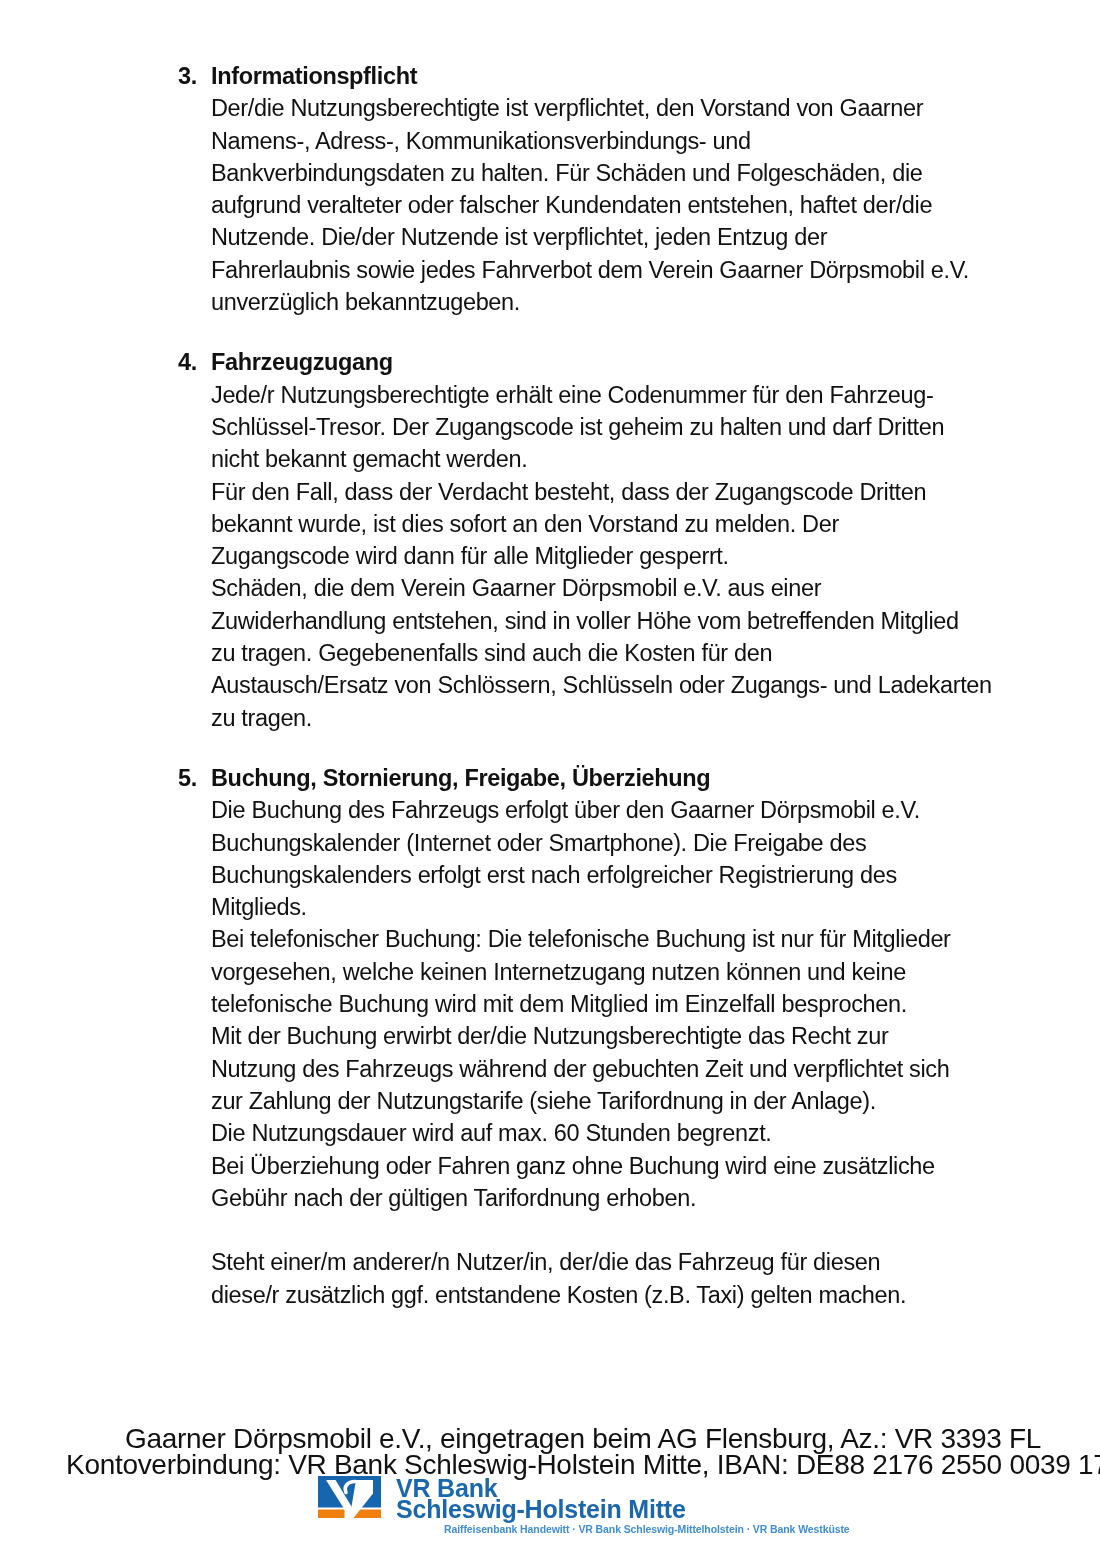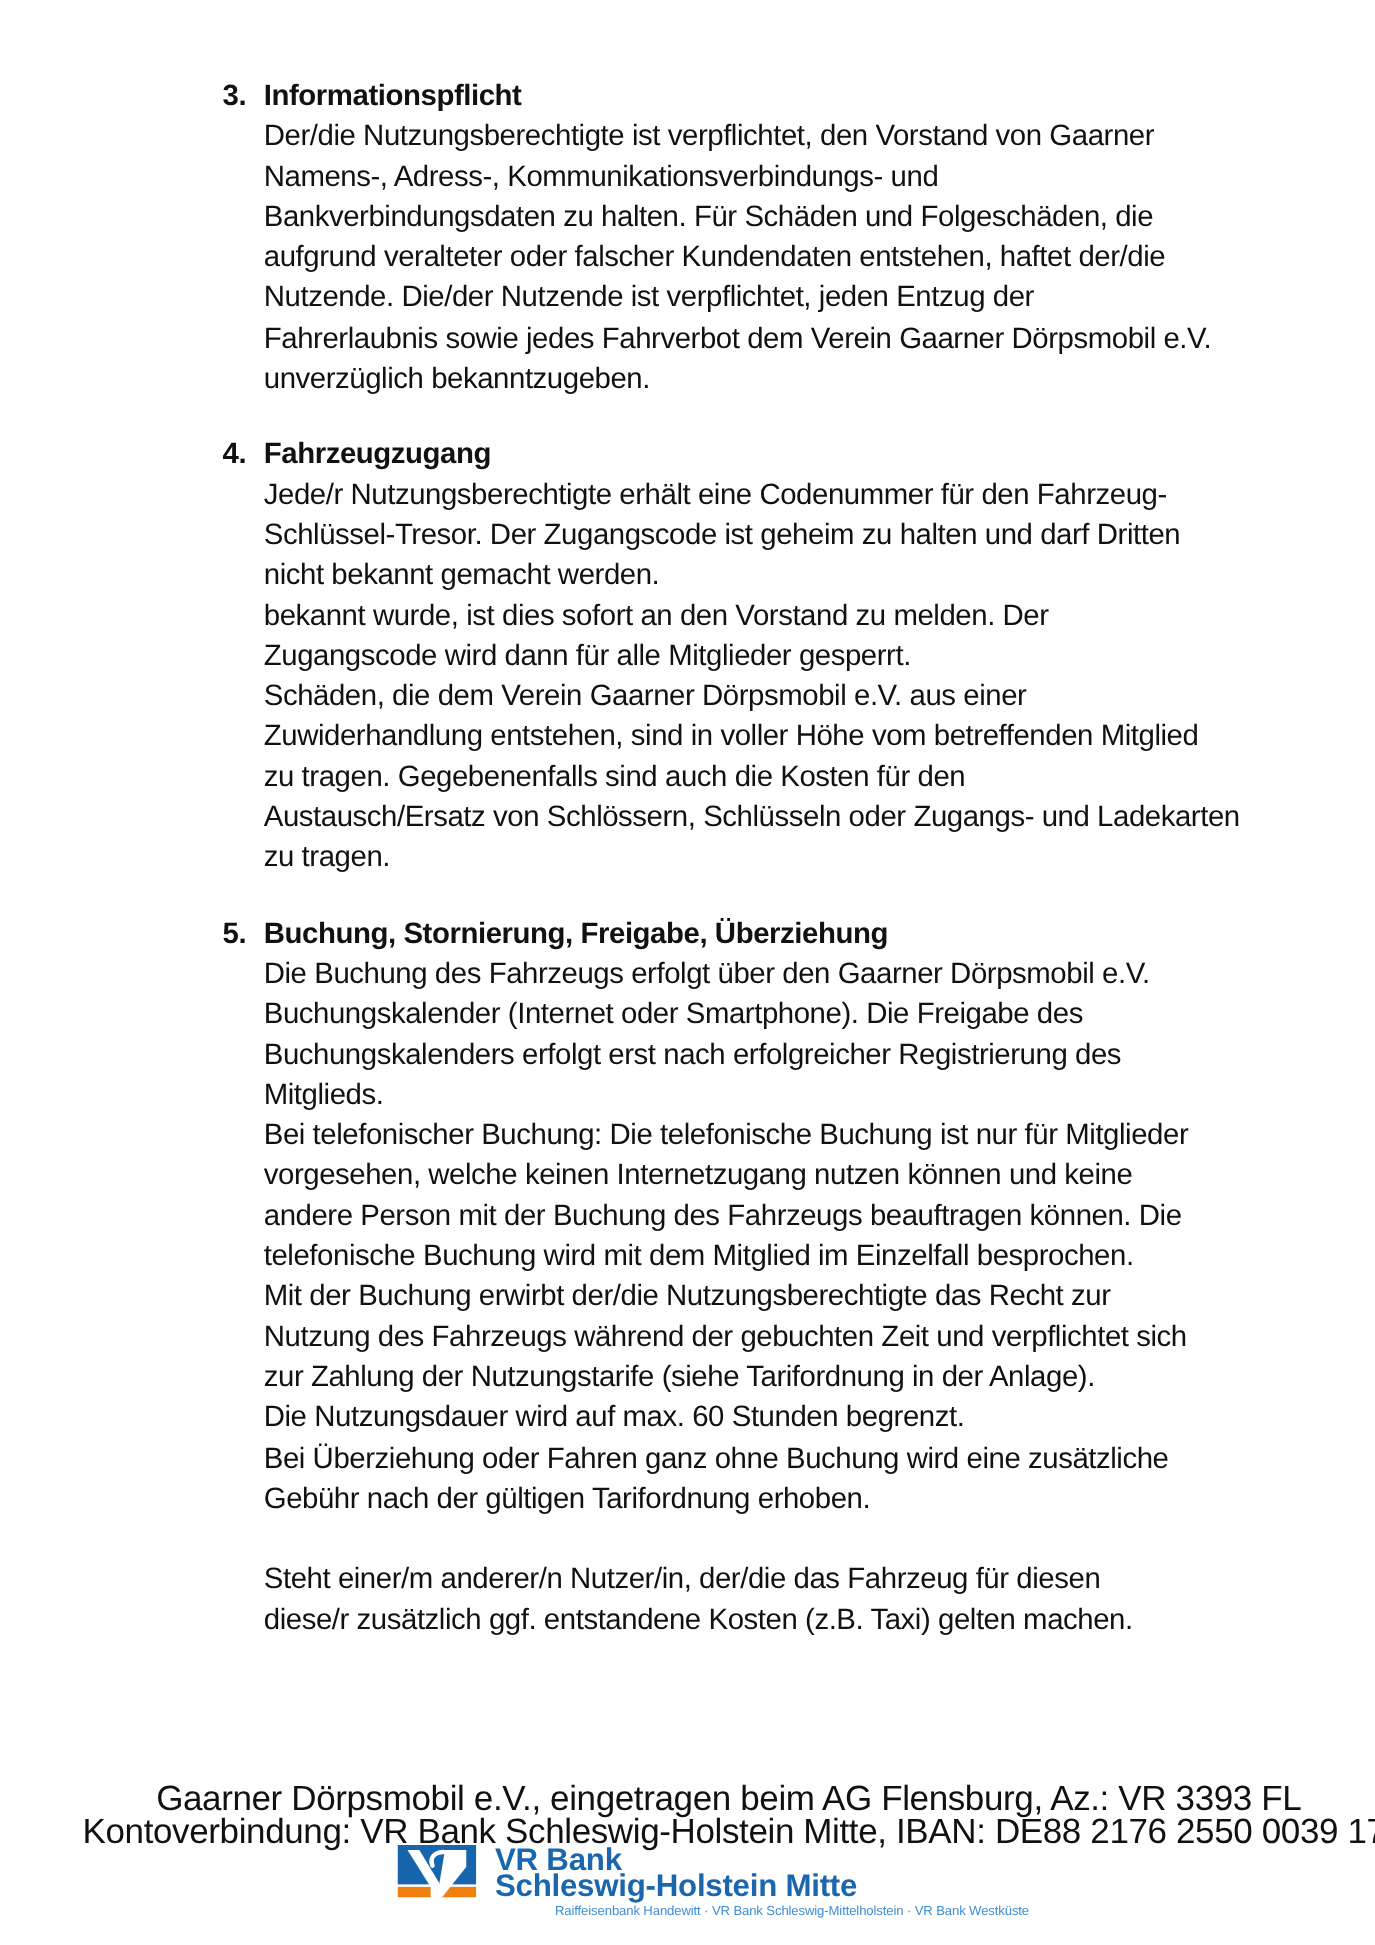--- a/index.html
+++ b/index.html
@@ -73,21 +73,21 @@
     font-size:25px;
     line-height:21px;
     font-weight:bold;
     color:#1b67ae;
     letter-spacing:-0.2px;
   }
   .logo-sub {
     margin-top:3px;
     font-size:10.5px;
     line-height:12px;
-    font-weight:normal;
+    font-weight:bold;
     color:#3f8ed5;
     letter-spacing:-0.1px;
     padding-left:48px;
   }
 </style>
 </head>
 <body>
 
 <div class="page">
 
@@ -109,20 +109,21 @@
       </section>
       <section class="section">
         <div class="sec-heading">
           <span class="sec-num">4.</span>
           <span class="sec-title">Fahrzeugzugang</span>
         </div>
         <div class="sec-body">
           <div class="line">Jede/r Nutzungsberechtigte erhält eine Codenummer für den Fahrzeug-</div>
           <div class="line">Schlüssel-Tresor. Der Zugangscode ist geheim zu halten und darf Dritten</div>
           <div class="line">nicht bekannt gemacht werden.</div>
+          <div class="line">Für den Fall, dass der Verdacht besteht, dass der Zugangscode Dritten</div>
           <div class="line">bekannt wurde, ist dies sofort an den Vorstand zu melden. Der</div>
           <div class="line">Zugangscode wird dann für alle Mitglieder gesperrt.</div>
           <div class="line">Schäden, die dem Verein Gaarner Dörpsmobil e.V. aus einer</div>
           <div class="line">Zuwiderhandlung entstehen, sind in voller Höhe vom betreffenden Mitglied</div>
           <div class="line">zu tragen. Gegebenenfalls sind auch die Kosten für den</div>
           <div class="line">Austausch/Ersatz von Schlössern, Schlüsseln oder Zugangs- und Ladekarten</div>
           <div class="line">zu tragen.</div>
         </div>
       </section>
       <section class="section">
@@ -130,21 +131,20 @@
           <span class="sec-num">5.</span>
           <span class="sec-title">Buchung, Stornierung, Freigabe, Überziehung</span>
         </div>
         <div class="sec-body">
           <div class="line">Die Buchung des Fahrzeugs erfolgt über den Gaarner Dörpsmobil e.V.</div>
           <div class="line">Buchungskalender (Internet oder Smartphone). Die Freigabe des</div>
           <div class="line">Buchungskalenders erfolgt erst nach erfolgreicher Registrierung des</div>
           <div class="line">Mitglieds.</div>
           <div class="line">Bei telefonischer Buchung: Die telefonische Buchung ist nur für Mitglieder</div>
           <div class="line">vorgesehen, welche keinen Internetzugang nutzen können und keine</div>
-          <div class="line">andere Person mit der Buchung des Fahrzeugs beauftragen können. Die</div>
           <div class="line">telefonische Buchung wird mit dem Mitglied im Einzelfall besprochen.</div>
           <div class="line">Mit der Buchung erwirbt der/die Nutzungsberechtigte das Recht zur</div>
           <div class="line">Nutzung des Fahrzeugs während der gebuchten Zeit und verpflichtet sich</div>
           <div class="line">zur Zahlung der Nutzungstarife (siehe Tarifordnung in der Anlage).</div>
           <div class="line">Die Nutzungsdauer wird auf max. 60 Stunden begrenzt.</div>
           <div class="line">Bei Überziehung oder Fahren ganz ohne Buchung wird eine zusätzliche</div>
           <div class="line">Gebühr nach der gültigen Tarifordnung erhoben.</div>
           <div class="line"></div>
           <div class="line">Steht einer/m anderer/n Nutzer/in, der/die das Fahrzeug für diesen</div>
           <div class="line">diese/r zusätzlich ggf. entstandene Kosten (z.B. Taxi) gelten machen.</div>

